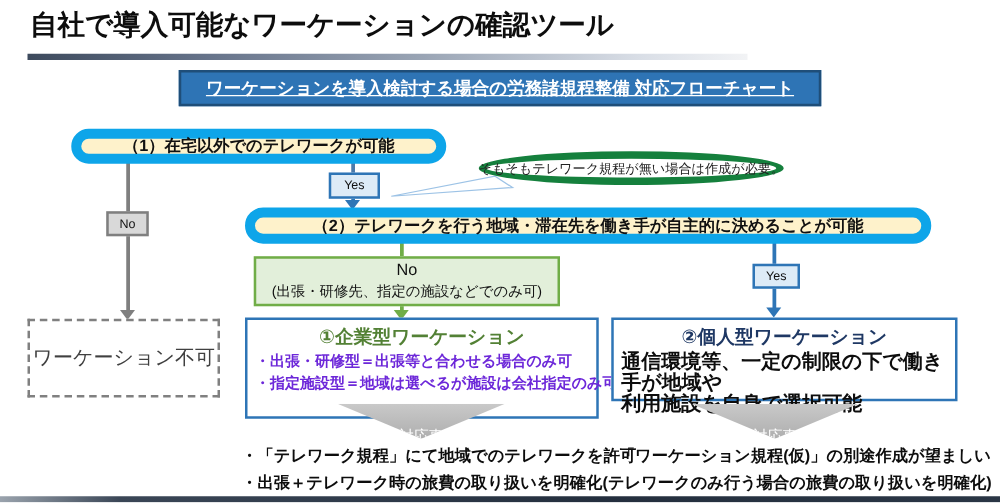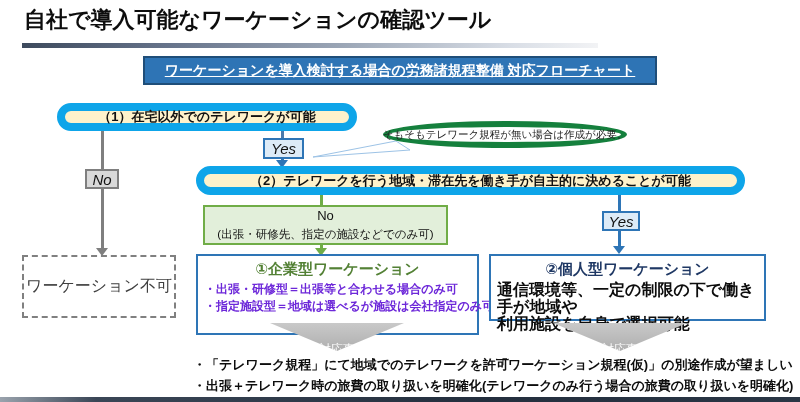--- a/index.html
+++ b/index.html
@@ -31,21 +31,21 @@
   .l-q2no{left:320px;top:194px;height:11px;background:#70ad47;}
   .l-q2noarr{left:320px;top:244px;height:5px;background:#70ad47;}
   .l-yes2a{left:618px;top:194px;height:18px;background:#2e75b6;}
   .l-yes2b{left:618px;top:230px;height:17px;background:#2e75b6;}
   .arr{width:0;height:0;border-left:6px solid transparent;border-right:6px solid transparent;}
   .a-no{left:96px;top:248px;border-top:8px solid #7f7f7f;}
   .a-yes1{left:276px;top:160px;border-top:8px solid #2e75b6;}
   .a-green{left:315px;top:248px;border-top:8px solid #70ad47;}
   .a-yes2{left:613px;top:246px;border-top:8px solid #2e75b6;}
   
-  .tag{display:flex;align-items:center;justify-content:center;font-size:15px;color:#111;font-style:italic;}
+  .tag{display:flex;align-items:center;justify-content:center;font-size:10px;color:#111;}
   .tag-yes{background:#ddebf7;border:2px solid #2e75b6;}
   .tag-no{background:#d9d9d9;border:2px solid #7f7f7f;}
   .yes1{left:263px;top:138px;width:41px;height:21px;}
   .no1{left:85px;top:169px;width:34px;height:20px;}
   .yes2{left:602px;top:211px;width:38px;height:20px;}
   
   .greenbox{left:203px;top:205px;width:245px;height:40px;background:#e2efda;border:2px solid #70ad47;
     display:flex;flex-direction:column;align-items:center;justify-content:center;line-height:18px;}
   .greenbox .g1{font-size:13px;}
   .greenbox .g2{font-size:11.5px;white-space:nowrap;}

